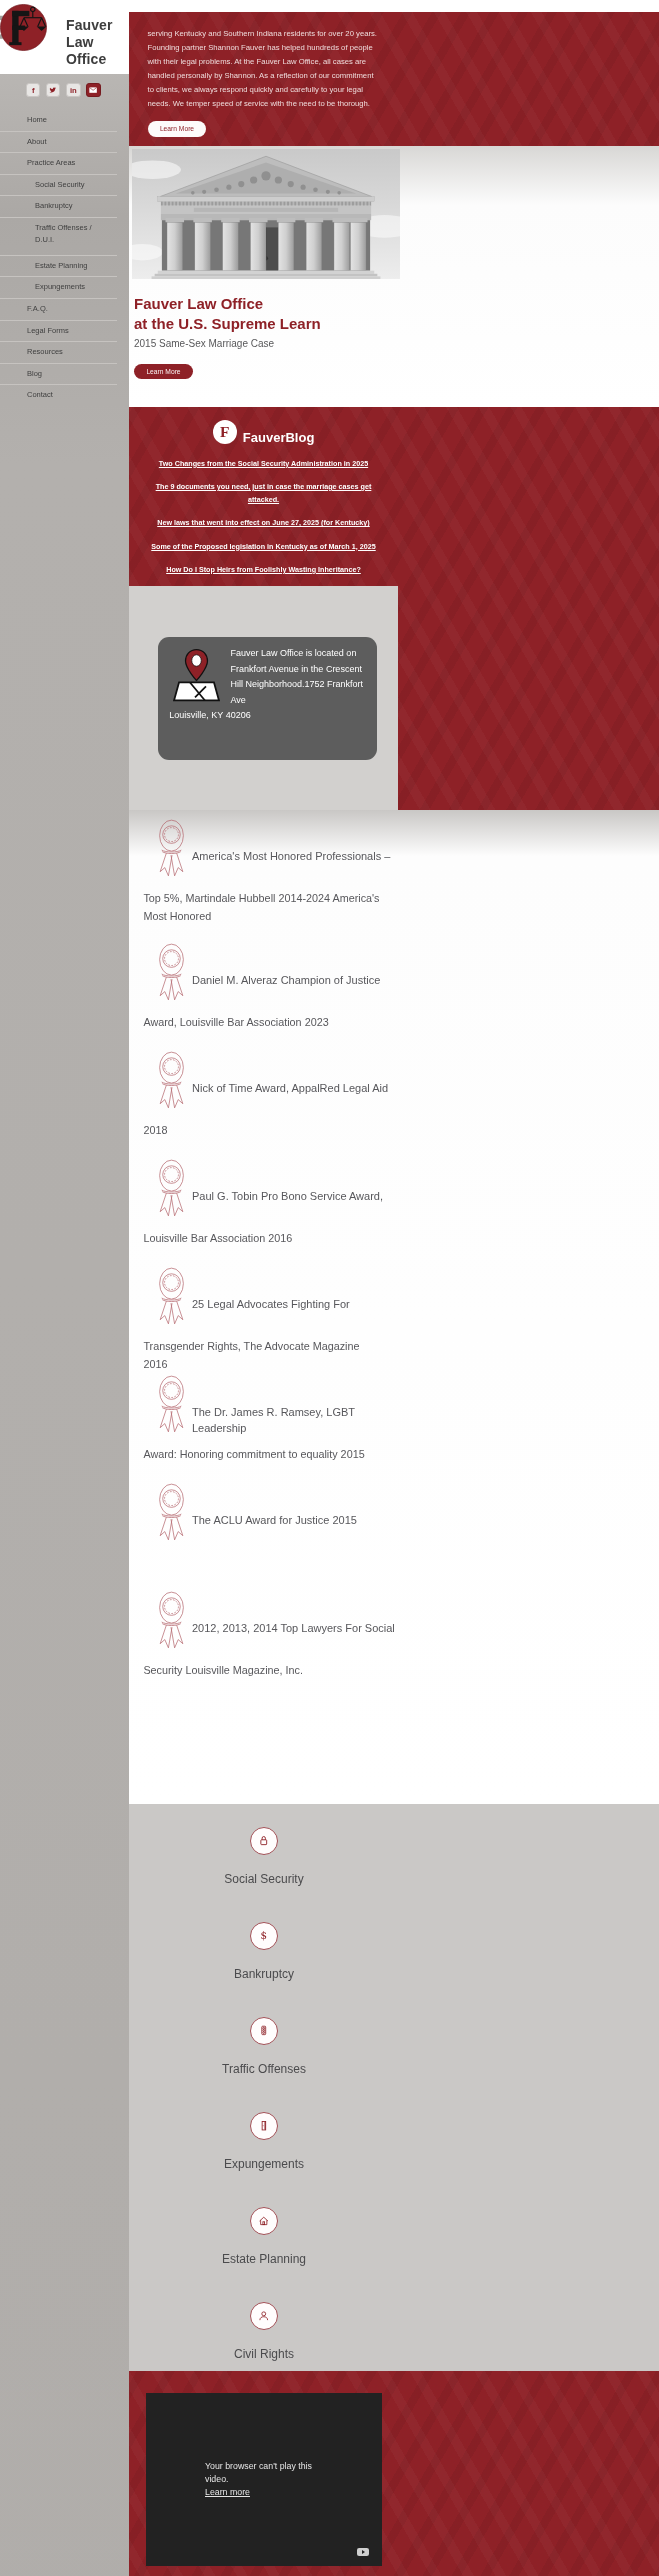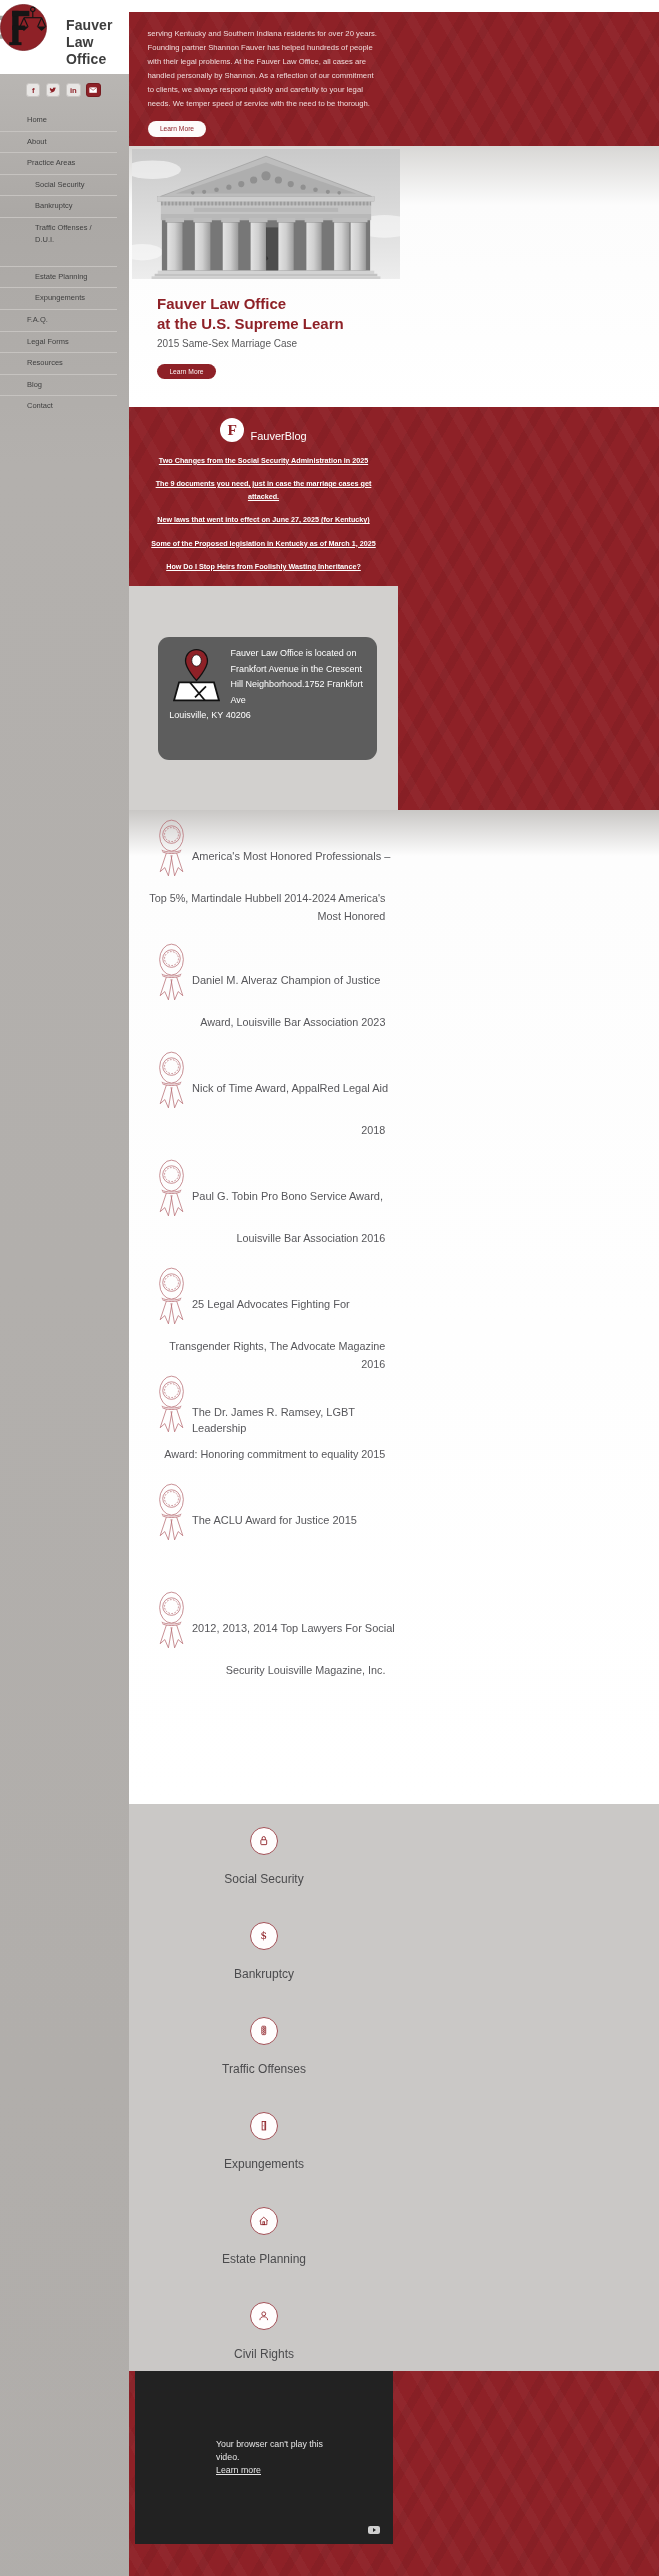--- a/index.html
+++ b/index.html
@@ -15,83 +15,83 @@
     font-weight:700;color:#3d3d3d;letter-spacing:0.1px;}
   .social-row{position:absolute;left:26px;top:83px;display:flex;gap:5.7px;}
   .social-btn{width:14.4px;height:14.4px;border-radius:3.1px;background:#e8e6e4;border:0.5px solid #c9c6c3;
     display:flex;align-items:center;justify-content:center;box-sizing:border-box;cursor:pointer;
     font-weight:700;color:#8e2127;font-size:7.7px;}
   .social-btn.filled{background:#8e2127;border-color:#74191e;}
   .nav{position:absolute;left:0;top:110px;width:129px;}
   .nav-item{padding:0 10.3px 0 27px;font-size:7.5px;color:#3f3f3f;line-height:20.6px;
     border-bottom:0.5px solid #c6c3c0;width:80px;margin-left:0;cursor:pointer;}
   .nav-item.sub{padding-left:35px;width:72px;}
-  .nav-item.tall{line-height:12.4px;padding-top:4.1px;padding-bottom:19px;}
+  .nav-item.tall{line-height:12.4px;padding-top:4.1px;padding-bottom:8px;}
   .nav-item:last-child{border-bottom:none;}
 
   
   .main{position:absolute;left:129px;top:0;width:531px;height:2880px;}
   .redbg{background-color:#8e2127;
     background-image:
       repeating-linear-gradient(60deg, rgba(255,255,255,0.028) 0 9.3px, rgba(255,255,255,0) 9.3px 28px),
       repeating-linear-gradient(-60deg, rgba(0,0,0,0.05) 0 8.2px, rgba(0,0,0,0) 8.2px 25px);}
 
   .sec-hero{position:absolute;left:0;top:12px;width:547px;height:144px;border-bottom:2.1px solid #741a1f;}
   .hero-par{position:absolute;left:18.5px;top:7.2px;width:233px;font-size:7.7px;line-height:14px;
     color:#eedbdb;}
   .btn-pill{display:inline-block;border-radius:8.2px;font-size:6.7px;line-height:15.5px;height:15.5px;
     padding:0 12.4px;cursor:pointer;border:none;}
   .hero-btn{position:absolute;left:18.5px;top:109px;background:#fdfbfa;color:#8e2127;}
 
   .sec-feature{position:absolute;left:0;top:146px;width:531px;height:261px;
     background:linear-gradient(180deg,#d8d7d5 0,#fcfcfc 59px,#ffffff 100%);}
   .court-img{position:absolute;left:2.6px;top:2.6px;width:268px;height:130px;}
-  .case-text{position:absolute;left:28px;top:148px;}
+  .case-text{position:absolute;left:5px;top:148px;}
   .case-heading{font-size:15px;line-height:19.6px;color:#8e2127;font-weight:600;}
   .case-sub{margin-top:5.2px;font-size:10px;color:#58585a;font-weight:400;}
   .case-btn{margin-top:14.4px;background:#8e2127;color:#fbf3f2;}
 
   .sec-blog{position:absolute;left:0;top:407px;width:531px;height:403px;}
   .blog-col{position:absolute;left:0;top:0;width:269px;}
   .blogbrand{display:flex;align-items:center;justify-content:center;gap:6.2px;padding-top:11.3px;}
   .blogbrand-circle{width:24px;height:24px;border-radius:50%;background:#ffffff;display:flex;
     align-items:center;justify-content:center;font-weight:700;font-size:15.5px;color:#8e2127;
     font-family:"Liberation Serif", serif;}
-  .blogbrand-name{color:#ffffff;font-size:11px;font-weight:400;margin-top:12px;}
+  .blogbrand-name{color:#ffffff;font-size:13px;font-weight:700;margin-top:12px;}
   .blog-links{margin-top:11.3px;text-align:center;}
   .blog-link{display:block;max-width:232px;margin:0 auto 9.8px auto;color:#ffffff;font-size:7.2px;
     line-height:13.4px;text-decoration:underline;font-weight:600;cursor:pointer;}
   .map-area{position:absolute;left:0;top:179px;width:269px;height:224px;background:#d2d0ce;cursor:pointer;}
   .map-tooltip{position:absolute;left:29px;top:51px;width:219px;height:123px;border-radius:11px;
     background:#5d5d5d;box-sizing:border-box;padding:9.3px 11.3px;color:#ffffff;font-size:9px;
     line-height:15.5px;}
   .pin-icon{float:left;width:55px;height:57px;margin:1px 6.2px 2.1px 0;}
 
   .sec-awards{position:absolute;left:0;top:810px;width:531px;height:994px;overflow:hidden;
     background:linear-gradient(180deg,#c9c7c5 0,#fdfdfd 46px,#ffffff 100%);padding-top:5.2px;box-sizing:border-box;}
   .award{position:relative;height:108px;width:270px;}
   .award:first-child{height:124px;}
   .award-icon{position:absolute;left:26px;top:3.1px;width:33px;height:61px;}
   .award-top{position:absolute;left:63px;top:34px;width:206px;font-size:11px;color:#57575b;line-height:15.5px;}
-  .award-bottom{position:absolute;left:14.4px;top:75px;width:242px;text-align:right;font-size:10.8px;
+  .award-bottom{position:absolute;left:14.4px;top:75px;width:242px;text-align:left;font-size:10.8px;
     color:#57575b;line-height:17.5px;}
 
   .sec-practice{position:absolute;left:0;top:1804px;width:531px;height:567px;background:#cac8c6;
     padding-top:23px;box-sizing:border-box;overflow:hidden;}
   .practice-item{height:95px;width:270px;display:flex;flex-direction:column;align-items:center;}
   .practice-circle{width:28px;height:28px;border-radius:50%;background:#fffdfd;border:0.5px solid #a25157;
     display:flex;align-items:center;justify-content:center;box-sizing:border-box;cursor:pointer;}
   .practice-circle svg{width:15.5px;height:15.5px;}
   .practice-label{margin-top:16.5px;font-size:12px;color:#4b4b4d;}
 
   .sec-videos{position:absolute;left:0;top:2371px;width:531px;height:410px;border-bottom:2.6px solid #741a1f;}
   .video-col{width:270px;}
   .video-box{position:relative;width:236px;height:173px;margin:0 auto;background:#222222;
     display:flex;align-items:center;justify-content:center;cursor:pointer;}
-  .video-box.first{padding-left:22px;}
+  .video-box.first{margin-top:22px;}
   .video-msg{width:118px;text-align:left;color:#e6e6e6;font-size:8.8px;line-height:13px;}
   .video-link{color:#e6e6e6;text-decoration:underline;cursor:pointer;}
   .yt-badge{position:absolute;right:13.4px;bottom:10.3px;width:11.3px;height:7.7px;border-radius:2.1px;
     background:#cfcfcf;display:flex;align-items:center;justify-content:center;cursor:pointer;}
   .yt-badge .tri{width:0;height:0;border-left:3.6px solid #222;border-top:2.3px solid transparent;
     border-bottom:2.3px solid transparent;margin-left:1px;}
 </style>
 </head>
 <body>
 

